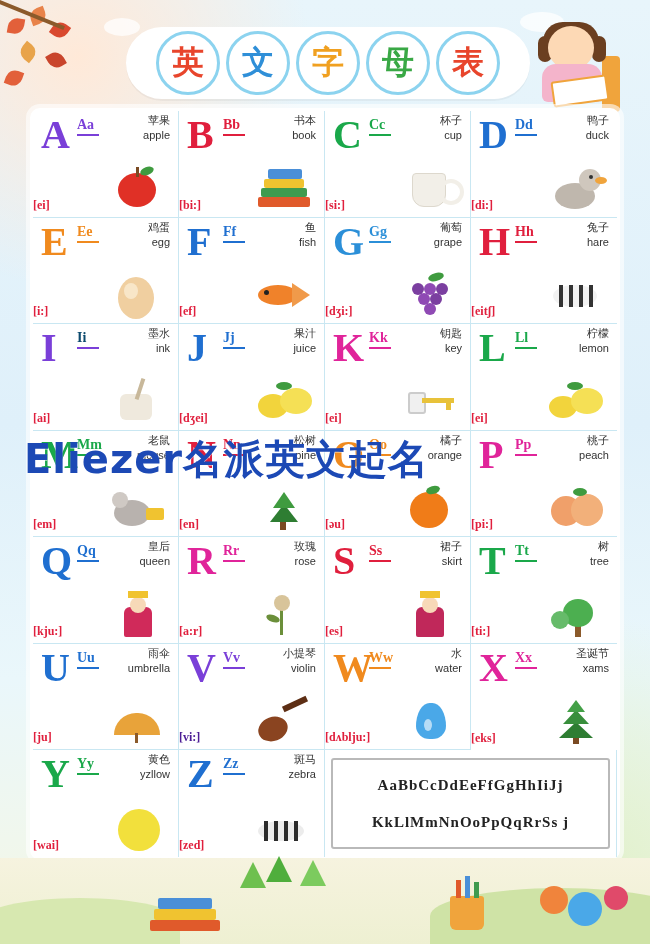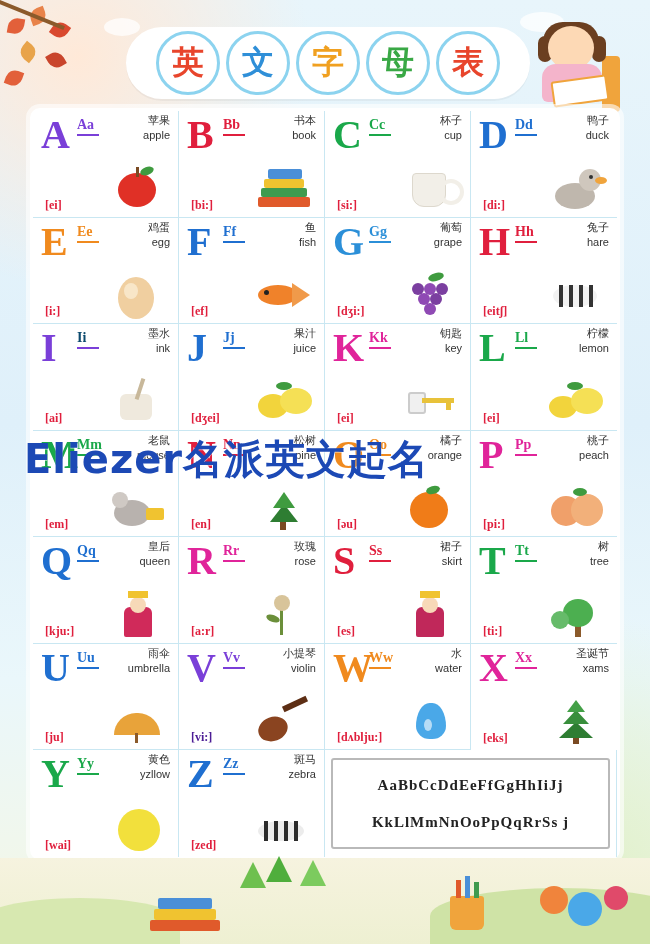--- a/index.html
+++ b/index.html
@@ -158,21 +158,21 @@
     position: absolute;
     right: 8px; top: 18px;
     font-size: 11px;
     color: #333;
     font-family: "Liberation Sans", sans-serif;
     text-align: center;
     line-height: 1.2;
   }
   .phonetic {
     position: absolute;
-    left: 12px; bottom: 4px;
+    left: 0; bottom: 4px;
     font-size: 12px;
     font-weight: bold;
     font-family: "Liberation Serif", serif;
   }
   .pic {
     position: absolute;
     right: 10px; bottom: 6px;
     width: 62px; height: 48px;
   }
 

